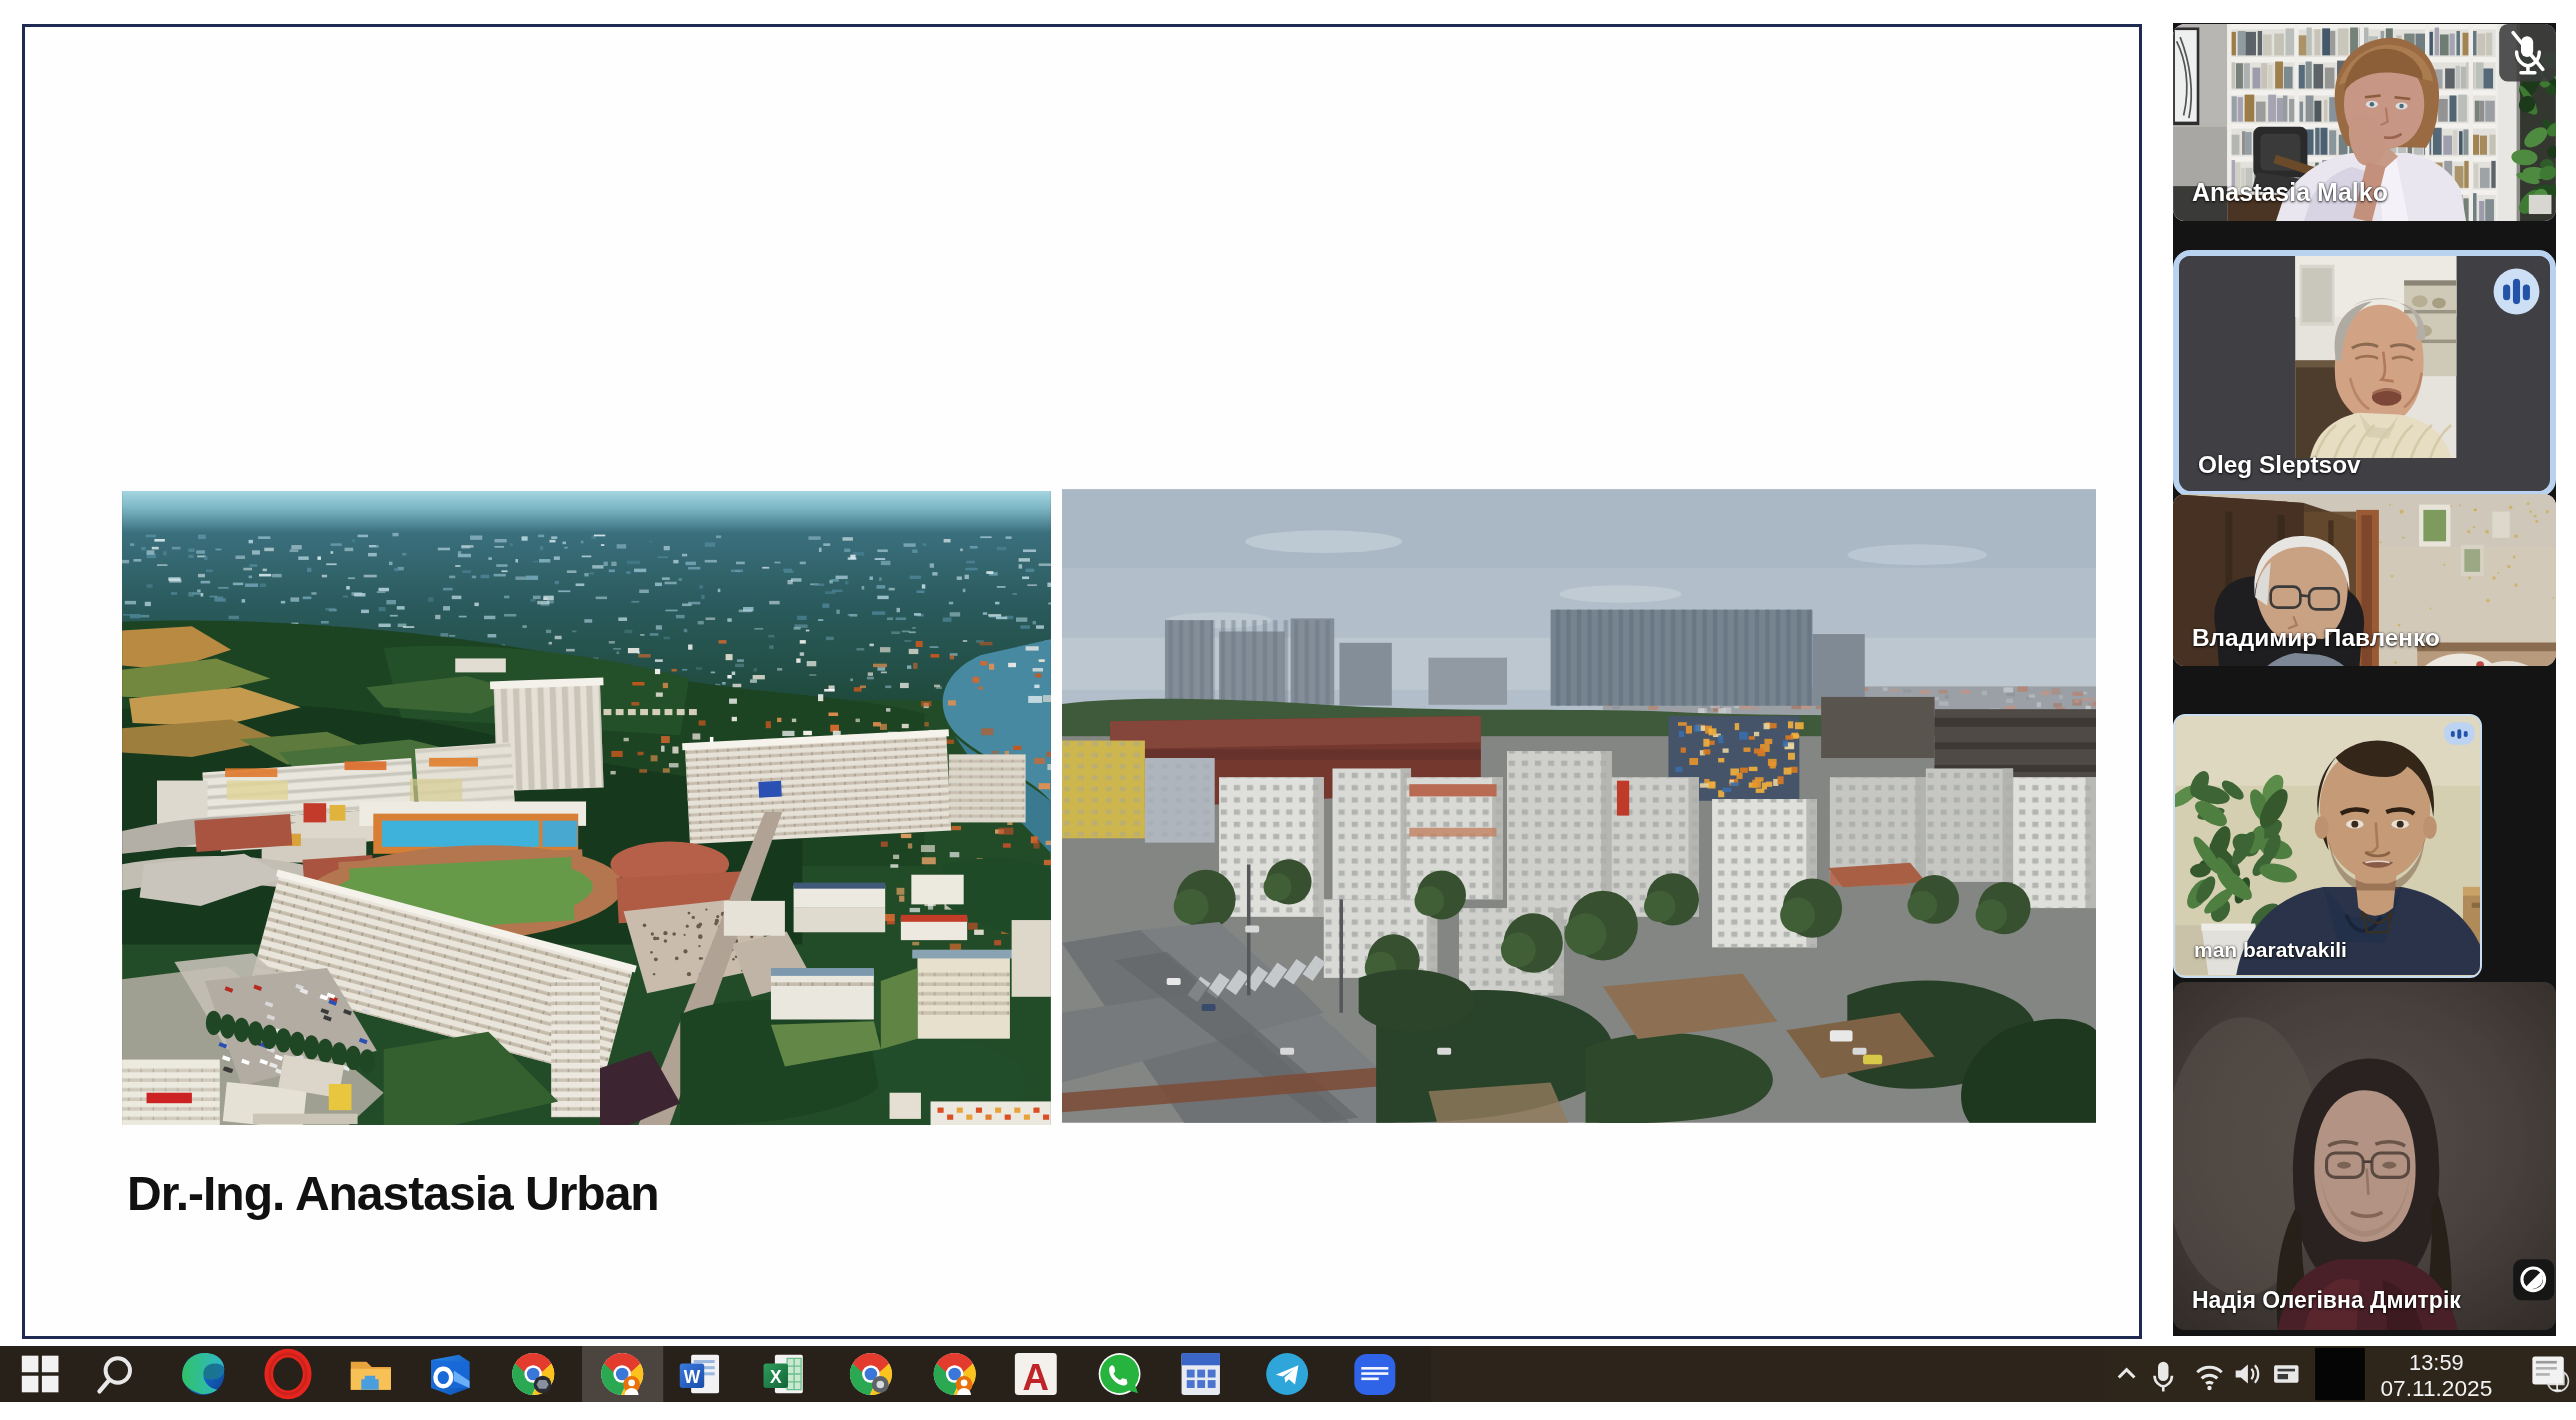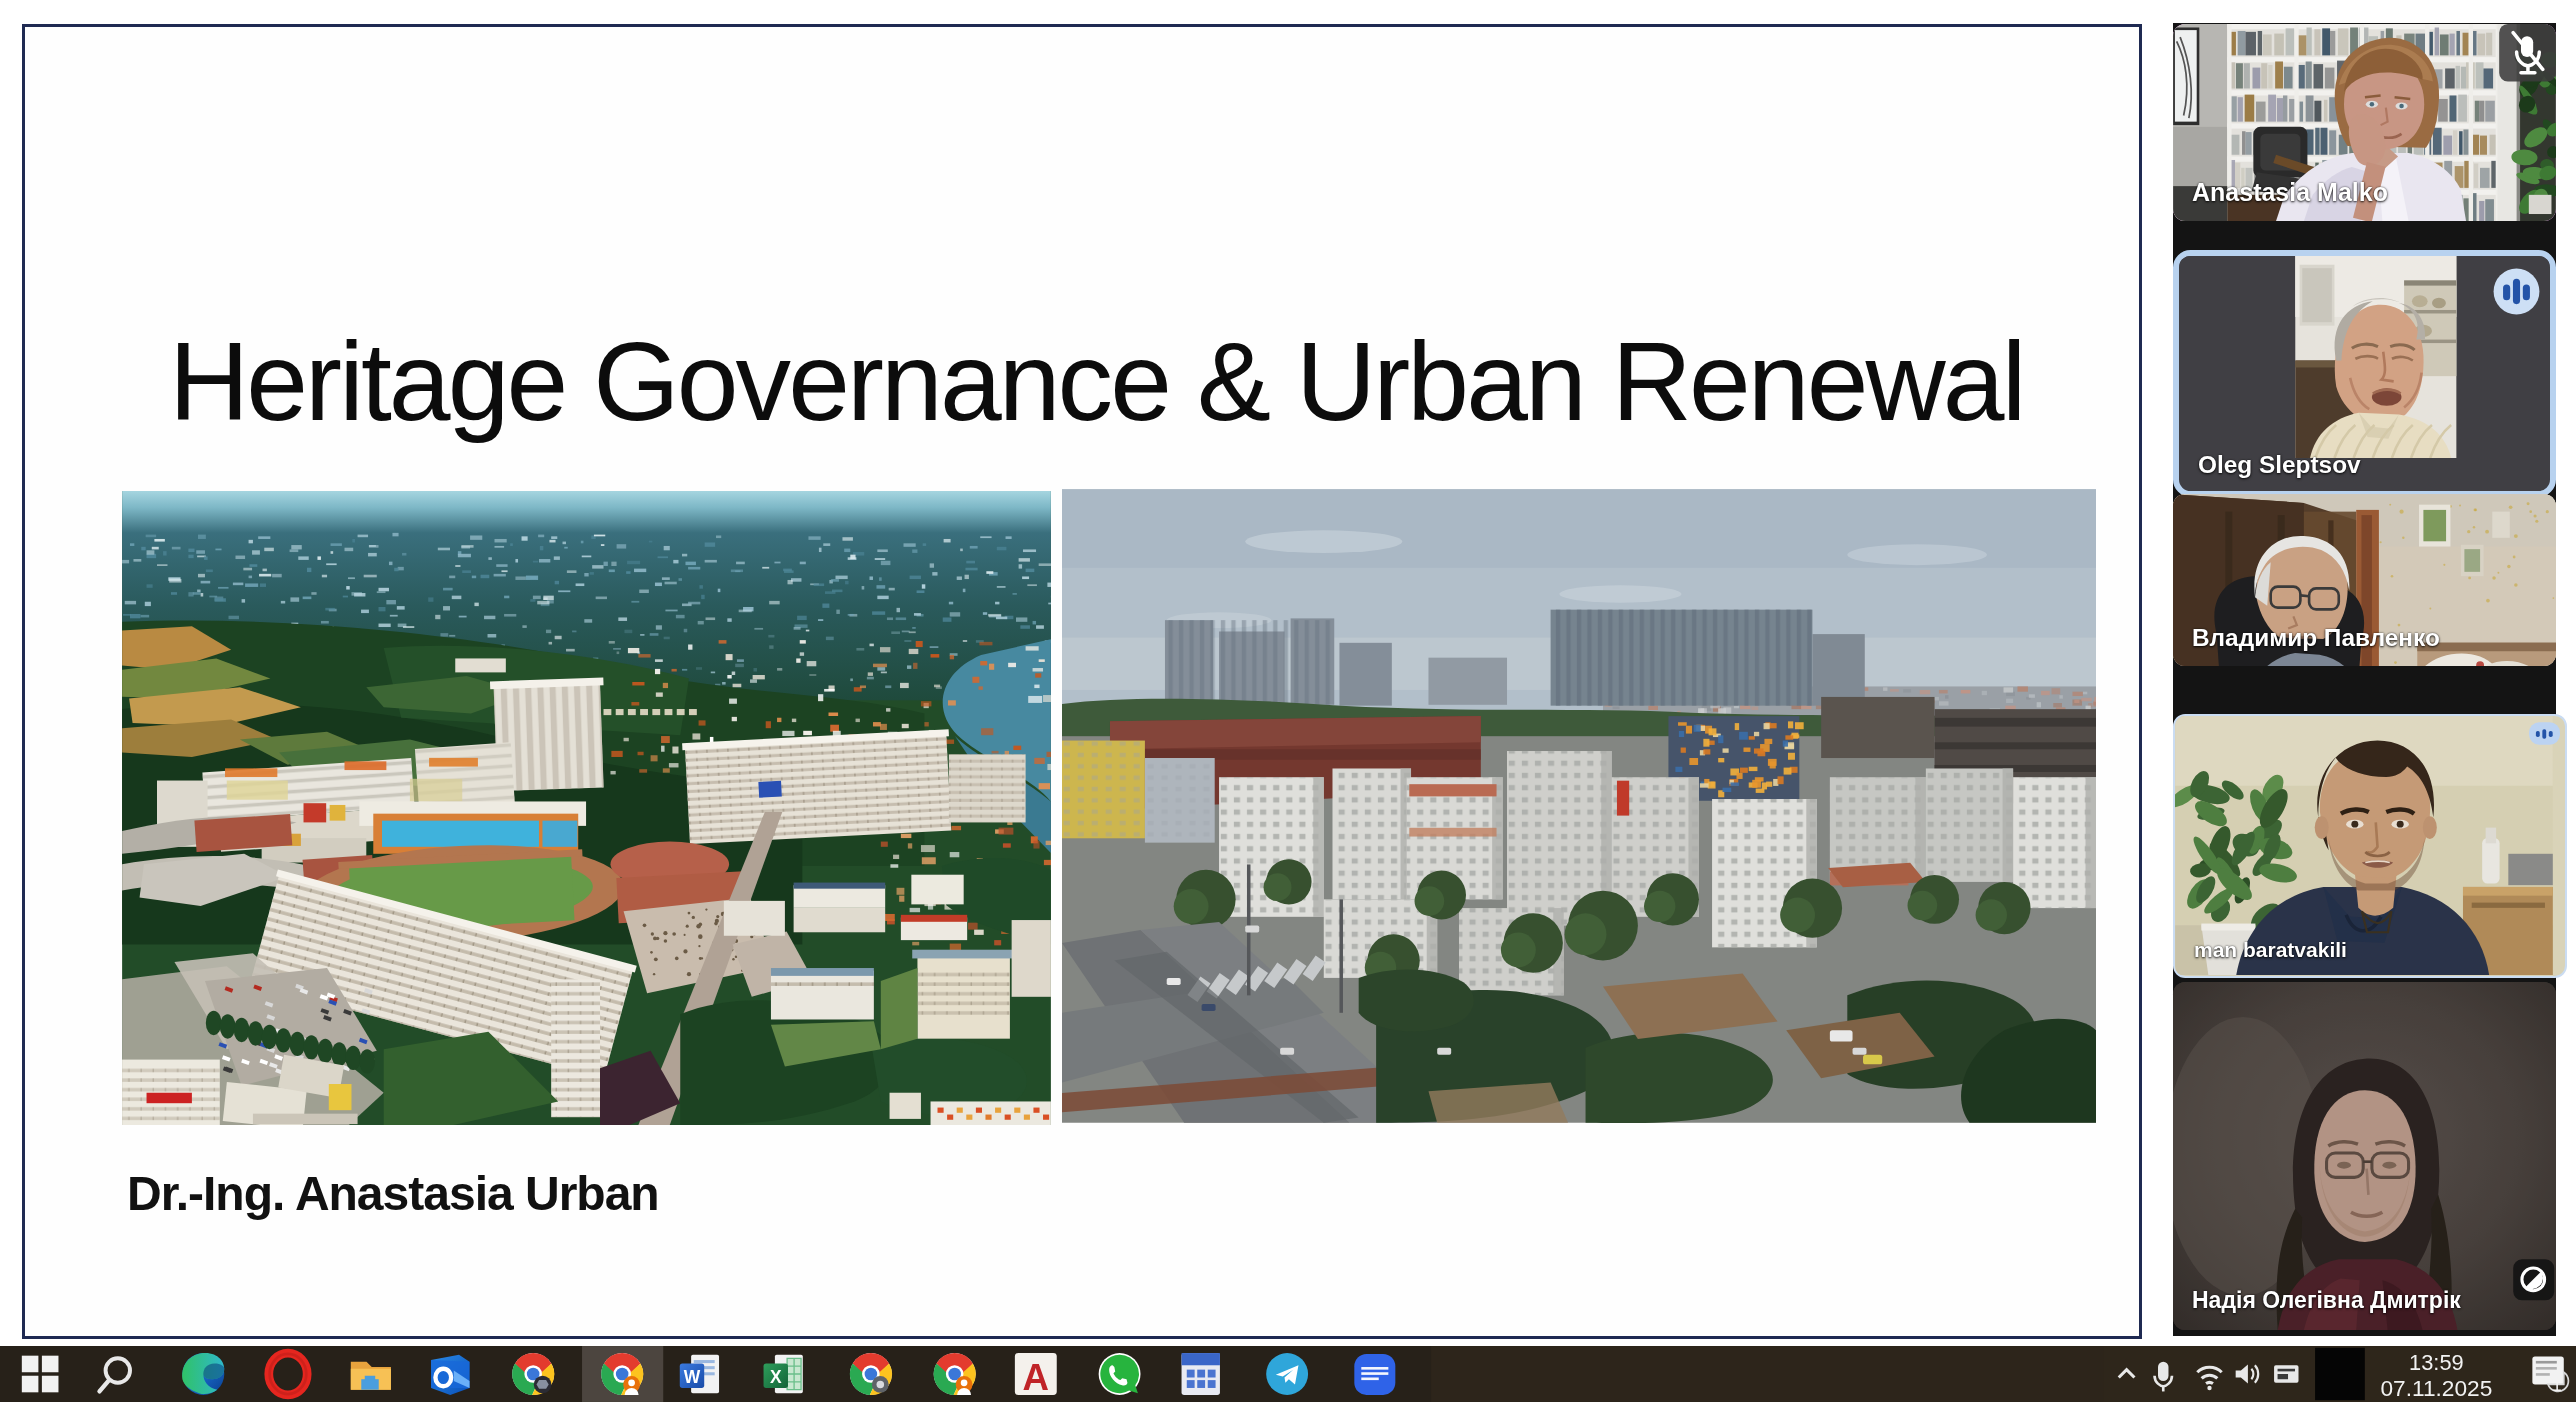--- a/index.html
+++ b/index.html
@@ -12,21 +12,20 @@
 #photoR{position:absolute;left:1062px;top:489px;}
 #sidecol{position:absolute;left:2173px;top:23px;width:383px;height:1313px;background:#141414;}
 .tile{position:absolute;overflow:hidden;}
 .nlabel{position:absolute;left:19px;color:#fff;font-weight:bold;font-size:27px;text-shadow:0 0.9px 2.6px rgba(0,0,0,.85),0 0 1.7px rgba(0,0,0,.6);white-space:pre;}
 #taskbar{position:absolute;left:0px;top:1346px;width:2576px;height:56px;background:#272119;}
 </style>
 </head>
 <body>
 <div id="root">
   <div id="slide"></div>
-  <div id="title">Heritage Governance &amp; Urban Renewal</div>
   <div id="pname">Dr.-Ing. Anastasia Urban</div>
 
   <svg id="photoL" width="929" height="634" viewBox="0 0 1065 727">
       <defs>
 <pattern id="vstripe" width="14" height="10" patternUnits="userSpaceOnUse">
   <rect x="2" width="7" height="10" fill="#b5ad9e" opacity=".55"></rect>
 </pattern>
 <pattern id="hstripe" width="12" height="9" patternUnits="userSpaceOnUse">
   <rect y="2" width="12" height="3.5" fill="#b0a594" opacity=".6"></rect>
           <rect x="0" y="2" width="2" height="3.5" fill="#8f8574" opacity=".5"></rect>
@@ -1611,21 +1610,21 @@
         <path d="M94,118 C96,100 102,86 112,78 L108,128 Z" fill="#dcdbd8"></path>
         <rect x="112" y="106" width="34" height="24" rx="8" fill="none" stroke="#3a3a3a" stroke-width="3"></rect>
         <rect x="156" y="108" width="34" height="24" rx="8" fill="none" stroke="#3a3a3a" stroke-width="3"></rect>
         <path d="M146,116 L156,117" stroke="#3a3a3a" stroke-width="3"></path>
         <path d="M138,140 L142,150 L132,154" stroke="#a87c60" stroke-width="2.5" fill="none"></path>
         <path d="M126,160 C136,166 152,166 162,160" stroke="#96705a" stroke-width="3" fill="none"></path>
         <path d="M84,246 C88,212 108,188 140,182 L168,184 C198,190 214,210 218,246 Z" fill="#7c8694"></path>
       </svg>
       <div class="nlabel" style="bottom:14px;font-size:24.4px;">Владимир Павленко</div>
     </div>
-  <div class="tile" style="left:2173px;top:714px;width:394px;height:264px;border-radius:12.2px;background:#d9d3b8;border:2.6px solid #cadcf2;box-sizing:border-box;">
+  <div class="tile" style="left:2173px;top:714px;width:309px;height:264px;border-radius:12.2px;background:#d9d3b8;border:2.6px solid #cadcf2;box-sizing:border-box;">
       <svg width="378" height="259" viewBox="0 0 433 297" style="position:absolute;left:0;top:0">
         <rect width="433" height="297" fill="#d5cfb2"></rect>
         <rect x="0" y="0" width="433" height="80" fill="#ded8c0"></rect>
         <rect x="0" y="240" width="433" height="57" fill="#c9c2a8"></rect>
         <rect x="330" y="196" width="103" height="101" fill="#b08a58"></rect>
         <rect x="330" y="196" width="103" height="10" fill="#c9a268"></rect>
         <rect x="340" y="214" width="84" height="6" fill="#8a6a40"></rect>
         <rect x="352" y="140" width="20" height="52" rx="6" fill="#e8e6e0"></rect>
         <rect x="356" y="128" width="12" height="18" fill="#dddad2"></rect>
         <rect x="382" y="158" width="51" height="36" fill="#8a8a88"></rect>

